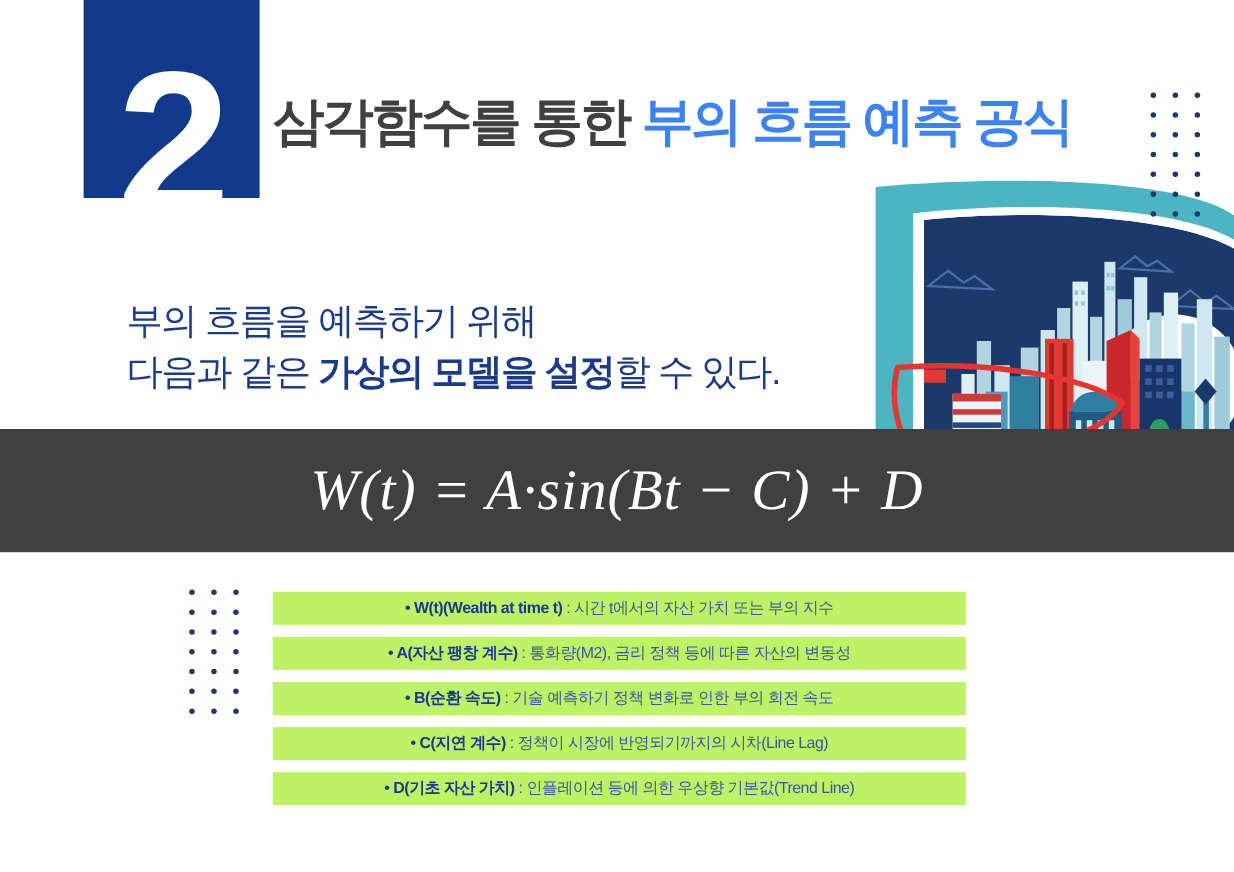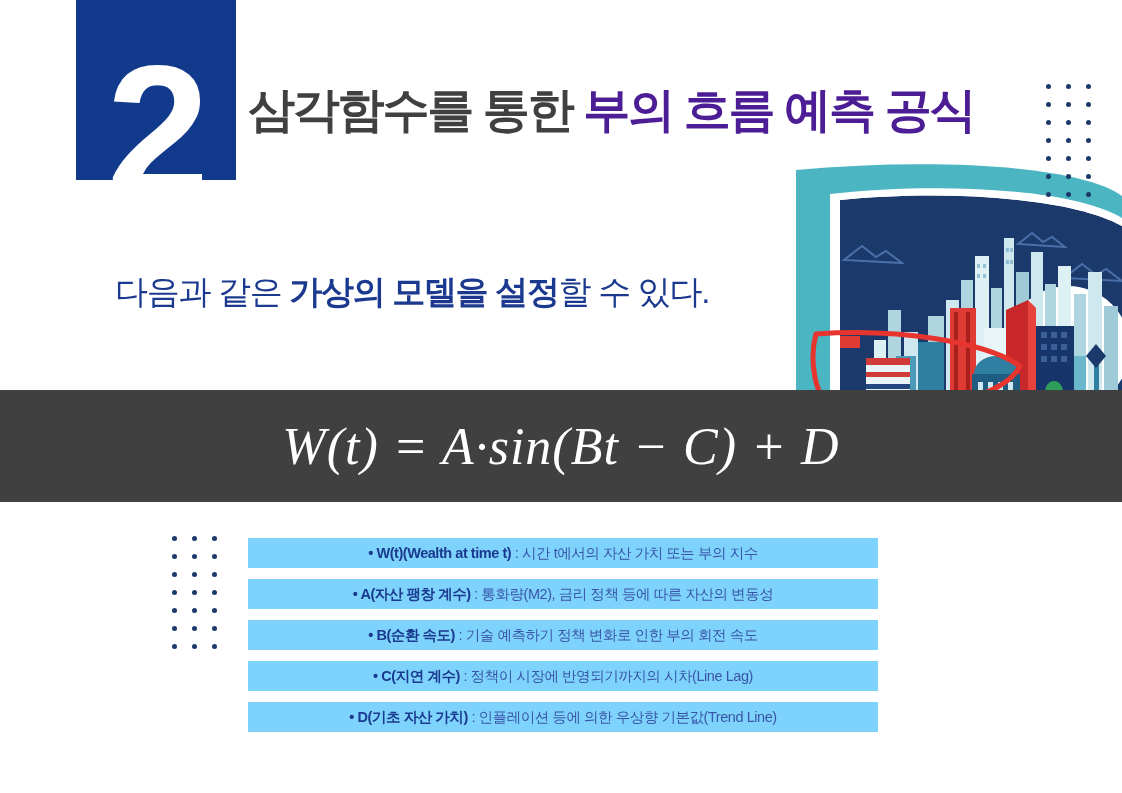--- a/index.html
+++ b/index.html
@@ -48,21 +48,21 @@
     left: 248px;
     top: 86px;
     white-space: nowrap;
     font-size: 47px;
     font-weight: 700;
     line-height: 1;
     letter-spacing: -2.2px;
     z-index: 6;
   }
   .title .t-light { color: #404040; }
-  .title .t-dark  { color: #4c1d95; }
+  .title .t-dark  { color: #3b82f6; }
 
   
   .dots {
     position: absolute;
     display: grid;
     grid-template-columns: repeat(3, 8px);
     gap: 13px 12px;
     z-index: 7;
   }
   .dots i {
@@ -142,21 +142,21 @@
     position: absolute;
     left: 248px;
     top: 538px;
     width: 630px;
     z-index: 6;
   }
   .legend-row {
     position: relative;
     height: 30px;
     margin-bottom: 11px;
-    background: #7dd3fc;
+    background: #bef264;
     text-align: center;
     white-space: nowrap;
   }
   .legend-row .txt {
     display: inline-block;
     line-height: 30px;
     font-size: 14.5px;
     color: #2E4A9E;
     letter-spacing: -0.45px;
   }
@@ -321,20 +321,21 @@
         </g>
       </g>
     </svg>
   </div>
 
   <svg id="redcurve" viewBox="0 0 226 96" xmlns="http://www.w3.org/2000/svg">
     <path d="M10 8 C92 2 180 16 214 40 C196 76 96 92 30 86 C6 72 4 30 10 8 Z" fill="none" stroke="#E8342F" stroke-width="5" stroke-linejoin="round"></path>
   </svg>
 
   <div class="subtitle">
+    <span class="ln">부의 흐름을 예측하기 위해</span>
     <span class="ln"><span class="reg">다음과 같은 </span><b>가상의 모델을 설정</b><span class="reg">할 수 있다.</span></span>
   </div>
 
   <div id="formula-band">
     <div class="formula">W(t) = A·sin(Bt − C) + D</div>
   </div>
 
   <div class="dots" id="dots-legend">
     <i></i>
       <i></i>

